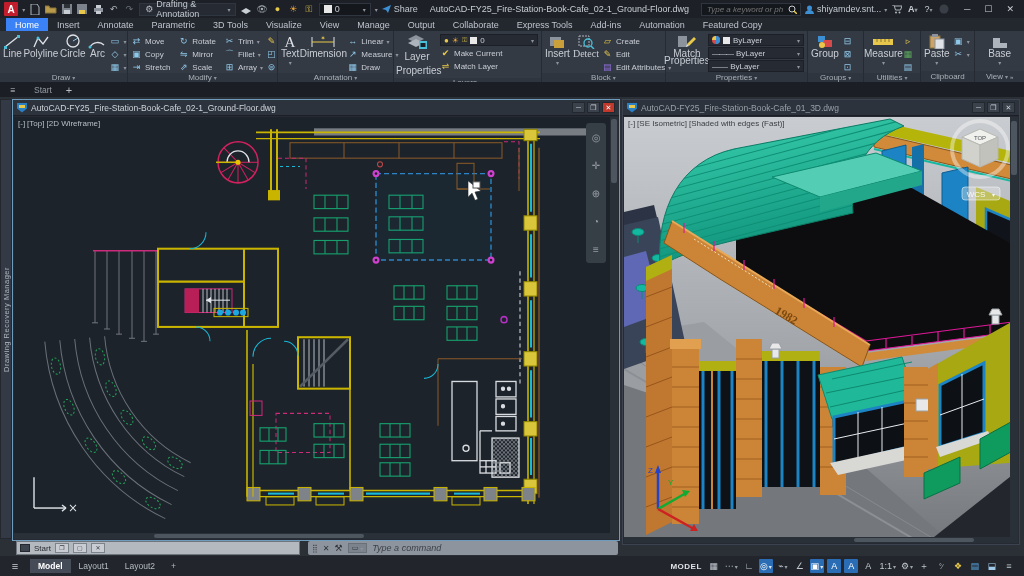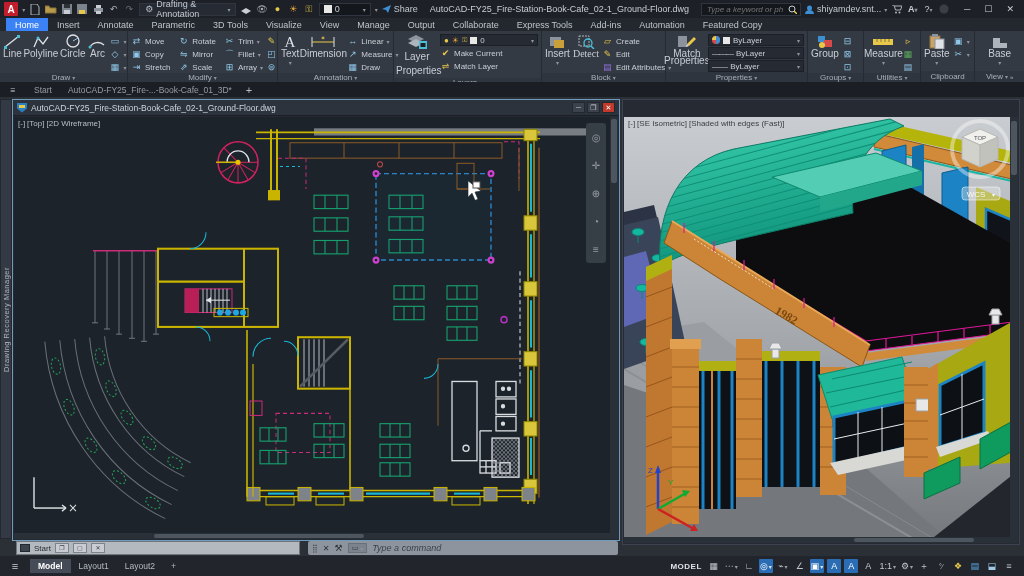--- a/index.html
+++ b/index.html
@@ -586,23 +586,20 @@
           <span style="font-size:6px;">»</span>
         </div>
     </div>
   </div>
 
   <div class="filetabs">
     <div class="fburger">≡</div>
     <div class="ftab">
         <span>Start</span>
       </div>
-    <div class="ftab">
-        <span>AutoCAD-FY25_Fire-...-Book-Cafe_01_3D*</span>
-      </div>
     <div class="fplus">+</div>
   </div>
 
   <div class="mdi">
 
     <div class="drm">
       <span>Drawing Recovery Manager</span>
     </div>
 
     <div class="win active" style="left:12px;top:2px;width:608px;height:442px;">
@@ -945,20 +942,29 @@
         <div class="vsb">
             <div class="thumb"></div>
           </div>
         <div class="hsb">
             <div class="thumb"></div>
           </div>
       </div>
     </div>
 
     <div class="win" style="left:622px;top:2px;width:398px;height:446px;">
+      <div class="wtitle">
+        <span class="dwgico"></span>
+        <span style="color:#9aa0a8;">AutoCAD-FY25_Fire-Station-Book-Cafe_01_3D.dwg</span>
+        <span style="margin-left:auto;display:flex;gap:2px;">
+          <span class="wbtn">─</span>
+          <span class="wbtn">❐</span>
+          <span class="wbtn">✕</span>
+        </span>
+      </div>
       <div class="wcanvas">
         <div class="vplabel" style="color:#3a3f45;">
           <span>[-]</span>
           <span>[SE Isometric]</span>
           <span>[Shaded with edges (Fast)]</span>
         </div>
         <svg width="396" height="428" viewBox="0 0 396 428" preserveAspectRatio="none">
           <defs>
             <linearGradient id="sky" x1="0" y1="0" x2="0" y2="1">
               <stop offset="0" stop-color="#c9ccd0"></stop>

